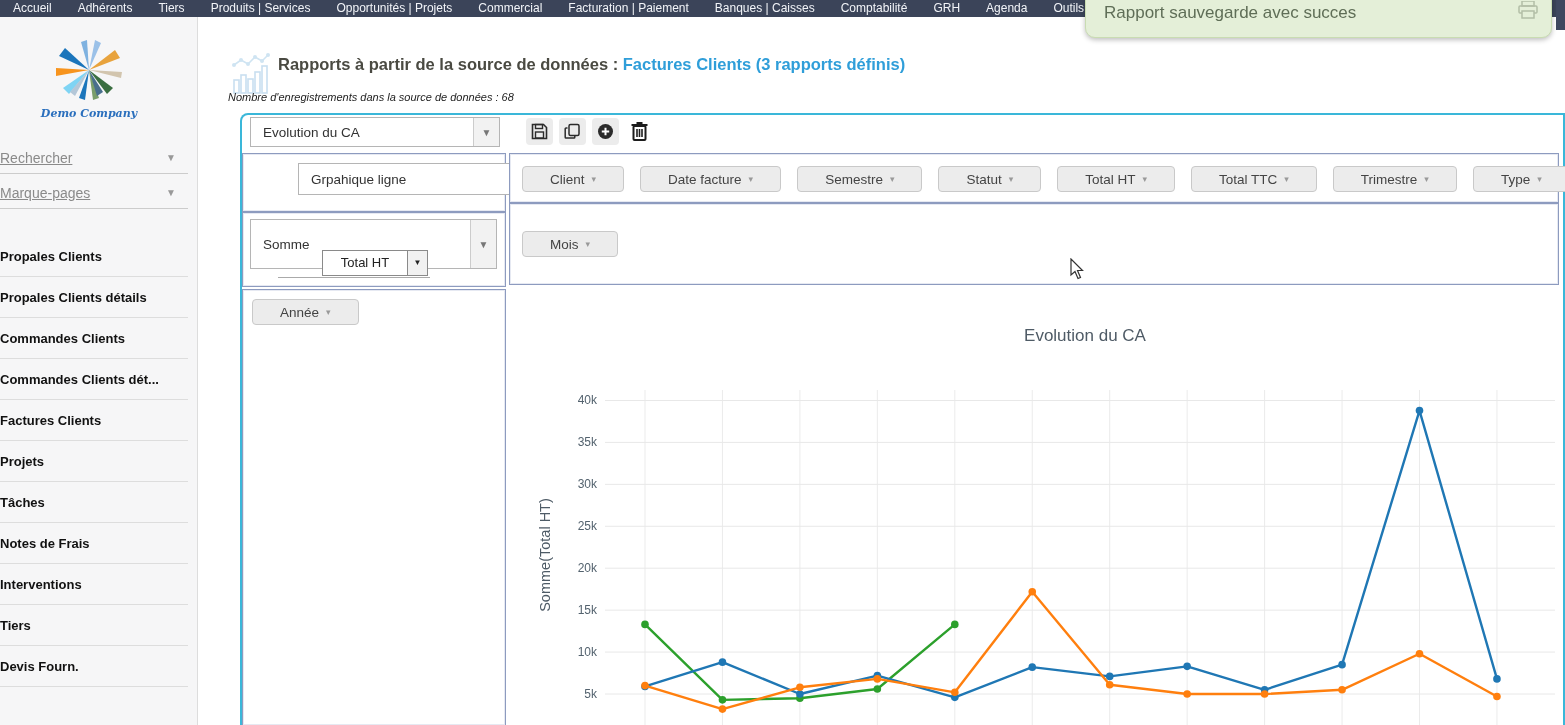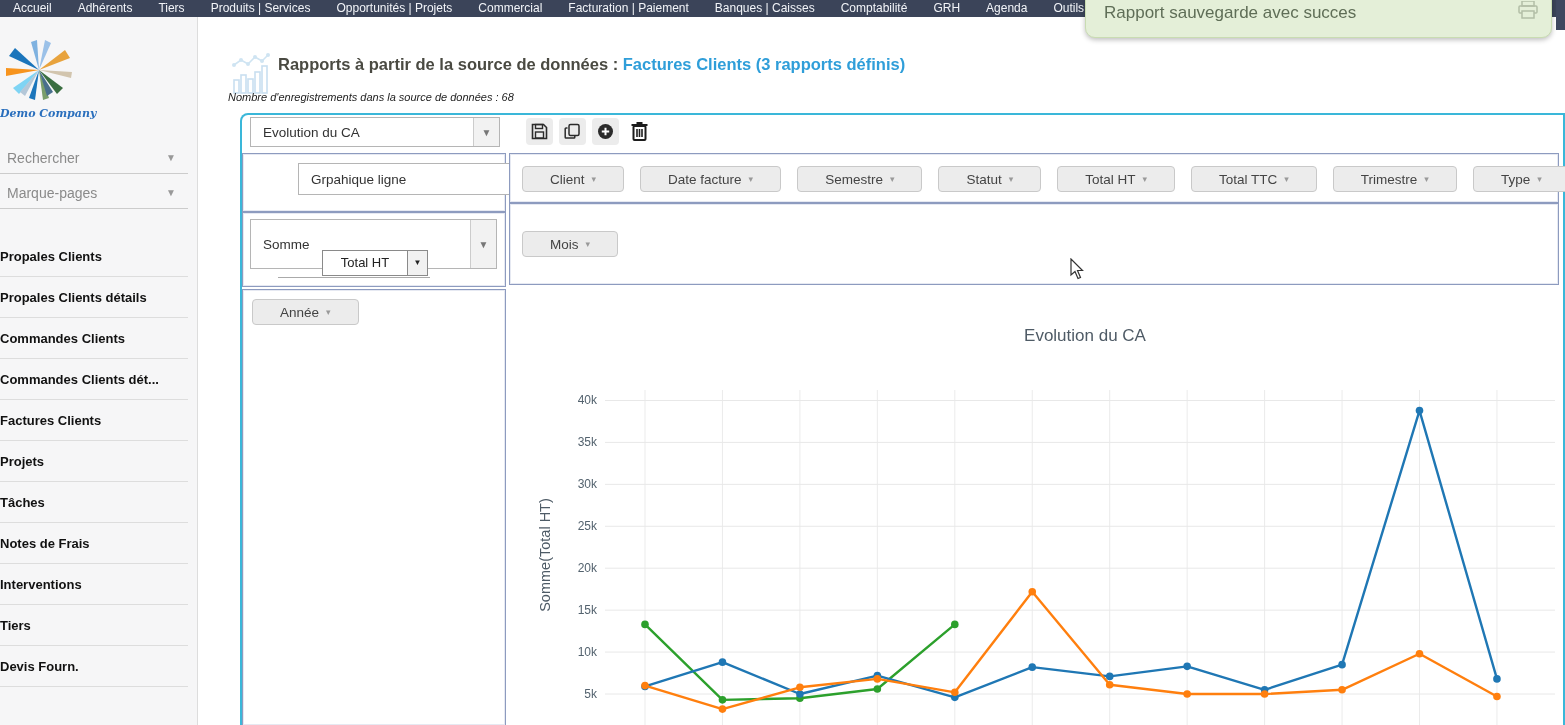--- a/index.html
+++ b/index.html
@@ -17,26 +17,26 @@
   #toast { left:1085px; top:-10px; width:467px; height:48px; background:#e4efd8;
            border:1px solid #c9dcb2; border-radius:10px; z-index:9;
            box-shadow:0 2px 5px rgba(0,0,0,.25); }
   #toast-msg { position:absolute; left:18px; top:12px; font-size:17px; color:#5f6e57; }
   #toast-printer { position:absolute; right:12px; top:10px; opacity:.55; }
   #corner-sliver { left:1556px; top:0; width:9px; height:30px; background:#3f4860; z-index:8; }
 
   
   #sidebar { left:0; top:17px; width:198px; height:708px; background:#f6f6f7;
              border-right:1px solid #ddd; }
-  #logo-box { position:absolute; left:0; top:22px; width:178px; text-align:left; }
+  #logo-box { position:absolute; left:0; top:22px; width:178px; text-align:center; }
   #logo-text { font-family:"DejaVu Serif", serif; font-style:italic; font-weight:bold;
                font-size:11px; color:#2a6fbd; margin-top:2px; }
   .side-head { position:absolute; left:0; width:188px; height:32px; color:#8a8a8a;
-               font-size:14px; line-height:32px; padding-left:7px;
-               border-bottom:1px solid #ccc; cursor:pointer; }
+               font-size:14px; line-height:32px; 
+               border-bottom:1px solid #ccc; cursor:pointer;text-decoration:underline; }
   .side-head .caret { position:absolute; right:12px; top:0; color:#999; font-size:10px; }
   #side-list { position:absolute; left:0; top:219px; width:188px; }
   .side-item { height:41px; line-height:41px; padding-left:0; font-size:13px;
                font-weight:bold; color:#111; border-bottom:1px solid #ddd;
                white-space:nowrap; overflow:hidden; cursor:pointer; }
 
   
   #page-title { left:278px; top:55px; font-size:16.5px; color:#4a4a42;font-weight:bold; }
   #page-title a { color:#2f9ed9; text-decoration:none; cursor:pointer; }
   #records-line { left:228px; top:91px; font-size:11px; font-style:italic; color:#222; }

